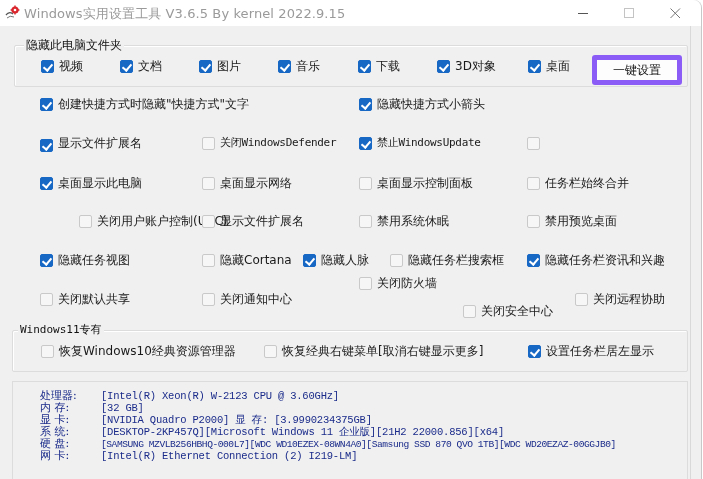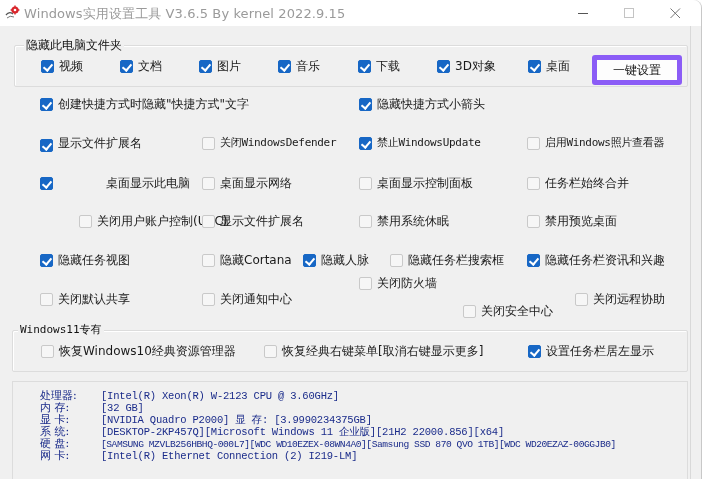--- a/index.html
+++ b/index.html
@@ -157,24 +157,23 @@
     <label class="cb" style="left:202px; top:108px;">
       <span class="box"></span>
       <span class="label mono">关闭WindowsDefender</span>
     </label>
     <label class="cb" style="left:359px; top:108px;">
       <span class="box on"></span>
       <span class="label mono">禁止WindowsUpdate</span>
     </label>
     <label class="cb" style="left:527px; top:108px;">
       <span class="box"></span>
-      <span class="label mono">启用Windows照片查看器</span>
-    </label>
-
-    <label class="cb" style="left:40px; top:148px;gap:48px;">
+    </label>
+
+    <label class="cb" style="left:40px; top:148px;">
       <span class="box on"></span>
       <span class="label">桌面显示此电脑</span>
     </label>
     <label class="cb" style="left:202px; top:148px;justify-content:center;">
       <span class="box"></span>
       <span class="label">桌面显示网络</span>
     </label>
     <label class="cb" style="left:359px; top:148px;">
       <span class="box"></span>
       <span class="label">桌面显示控制面板</span>

